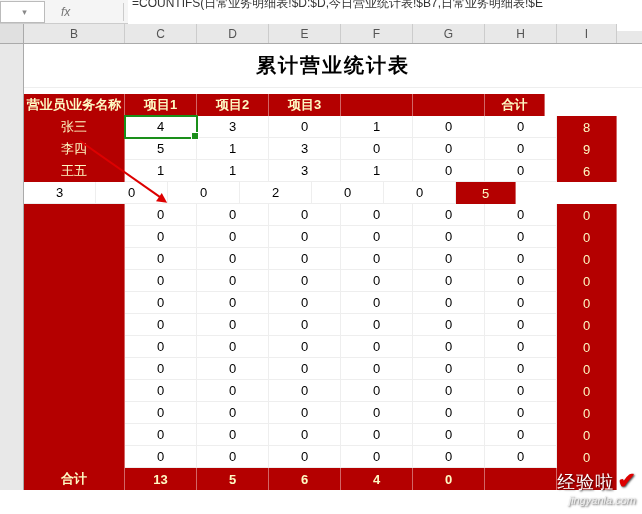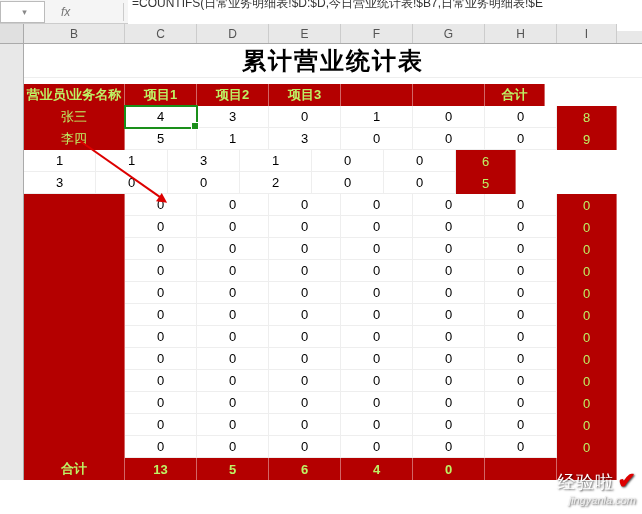--- a/index.html
+++ b/index.html
@@ -70,44 +70,44 @@
     }
     .col-B { width: 101px; }
     .col-C, .col-D, .col-E, .col-F, .col-G, .col-H { width: 72px; }
     .col-I { width: 60px; }
 
     .sheet-body { display:flex; }
     .row-head-col { width:24px; background:#e8e8e8; border-right:1px solid #aaa;}
     .data-area { flex:1; }
 
     .title-row {
-      height: 34px;
+      height: 44px;
       display: flex;
       align-items: center;
       justify-content: center;
-      font-size: 24px;
+      font-size: 20px;
       font-weight: bold;
       letter-spacing: 2px;
       border-bottom: 1px solid #eee;
     }
     .header-row, .data-row, .total-row {
       display: flex;
       height: 22px;
     }
     .cell {
       border-right: 1px solid rgba(255,255,255,0.4);
       display: flex;
       align-items: center;
       justify-content: center;
       font-size: 13px;
     }
     .c-B{ width:101px; }
     .c-C, .c-D, .c-E, .c-F, .c-G, .c-H { width:72px; }
     .c-I{ width:60px; }
-    .red { background:#b40000; color:#bef264; font-weight:500; }
+    .red { background:#b40000; color:#fef9c3; font-weight:500; }
     .white { background:#fff; color:#000; border-right:1px solid #eee; border-bottom:1px solid #eee;}
     .header-row .cell { font-weight: bold; }
     .selected-cell {
       outline: 2px solid #1a8f1a;
       outline-offset: -1px;
       position: relative;
       z-index: 5;
     }
     .selected-cell::after{
       content:'';
@@ -214,20 +214,21 @@
           <div class="cell red c-B">李四</div>
           <div class="cell white c-C">5</div>
           <div class="cell white c-D">1</div>
           <div class="cell white c-E">3</div>
           <div class="cell white c-F">0</div>
           <div class="cell white c-G">0</div>
           <div class="cell white c-H">0</div>
           <div class="cell red c-I">9</div>
         </div>
         <div class="data-row">
+          <div class="cell red c-B">王五</div>
           <div class="cell white c-C">1</div>
           <div class="cell white c-D">1</div>
           <div class="cell white c-E">3</div>
           <div class="cell white c-F">1</div>
           <div class="cell white c-G">0</div>
           <div class="cell white c-H">0</div>
           <div class="cell red c-I">6</div>
         </div>
         <div class="data-row">
           <div class="cell white c-C">3</div>

